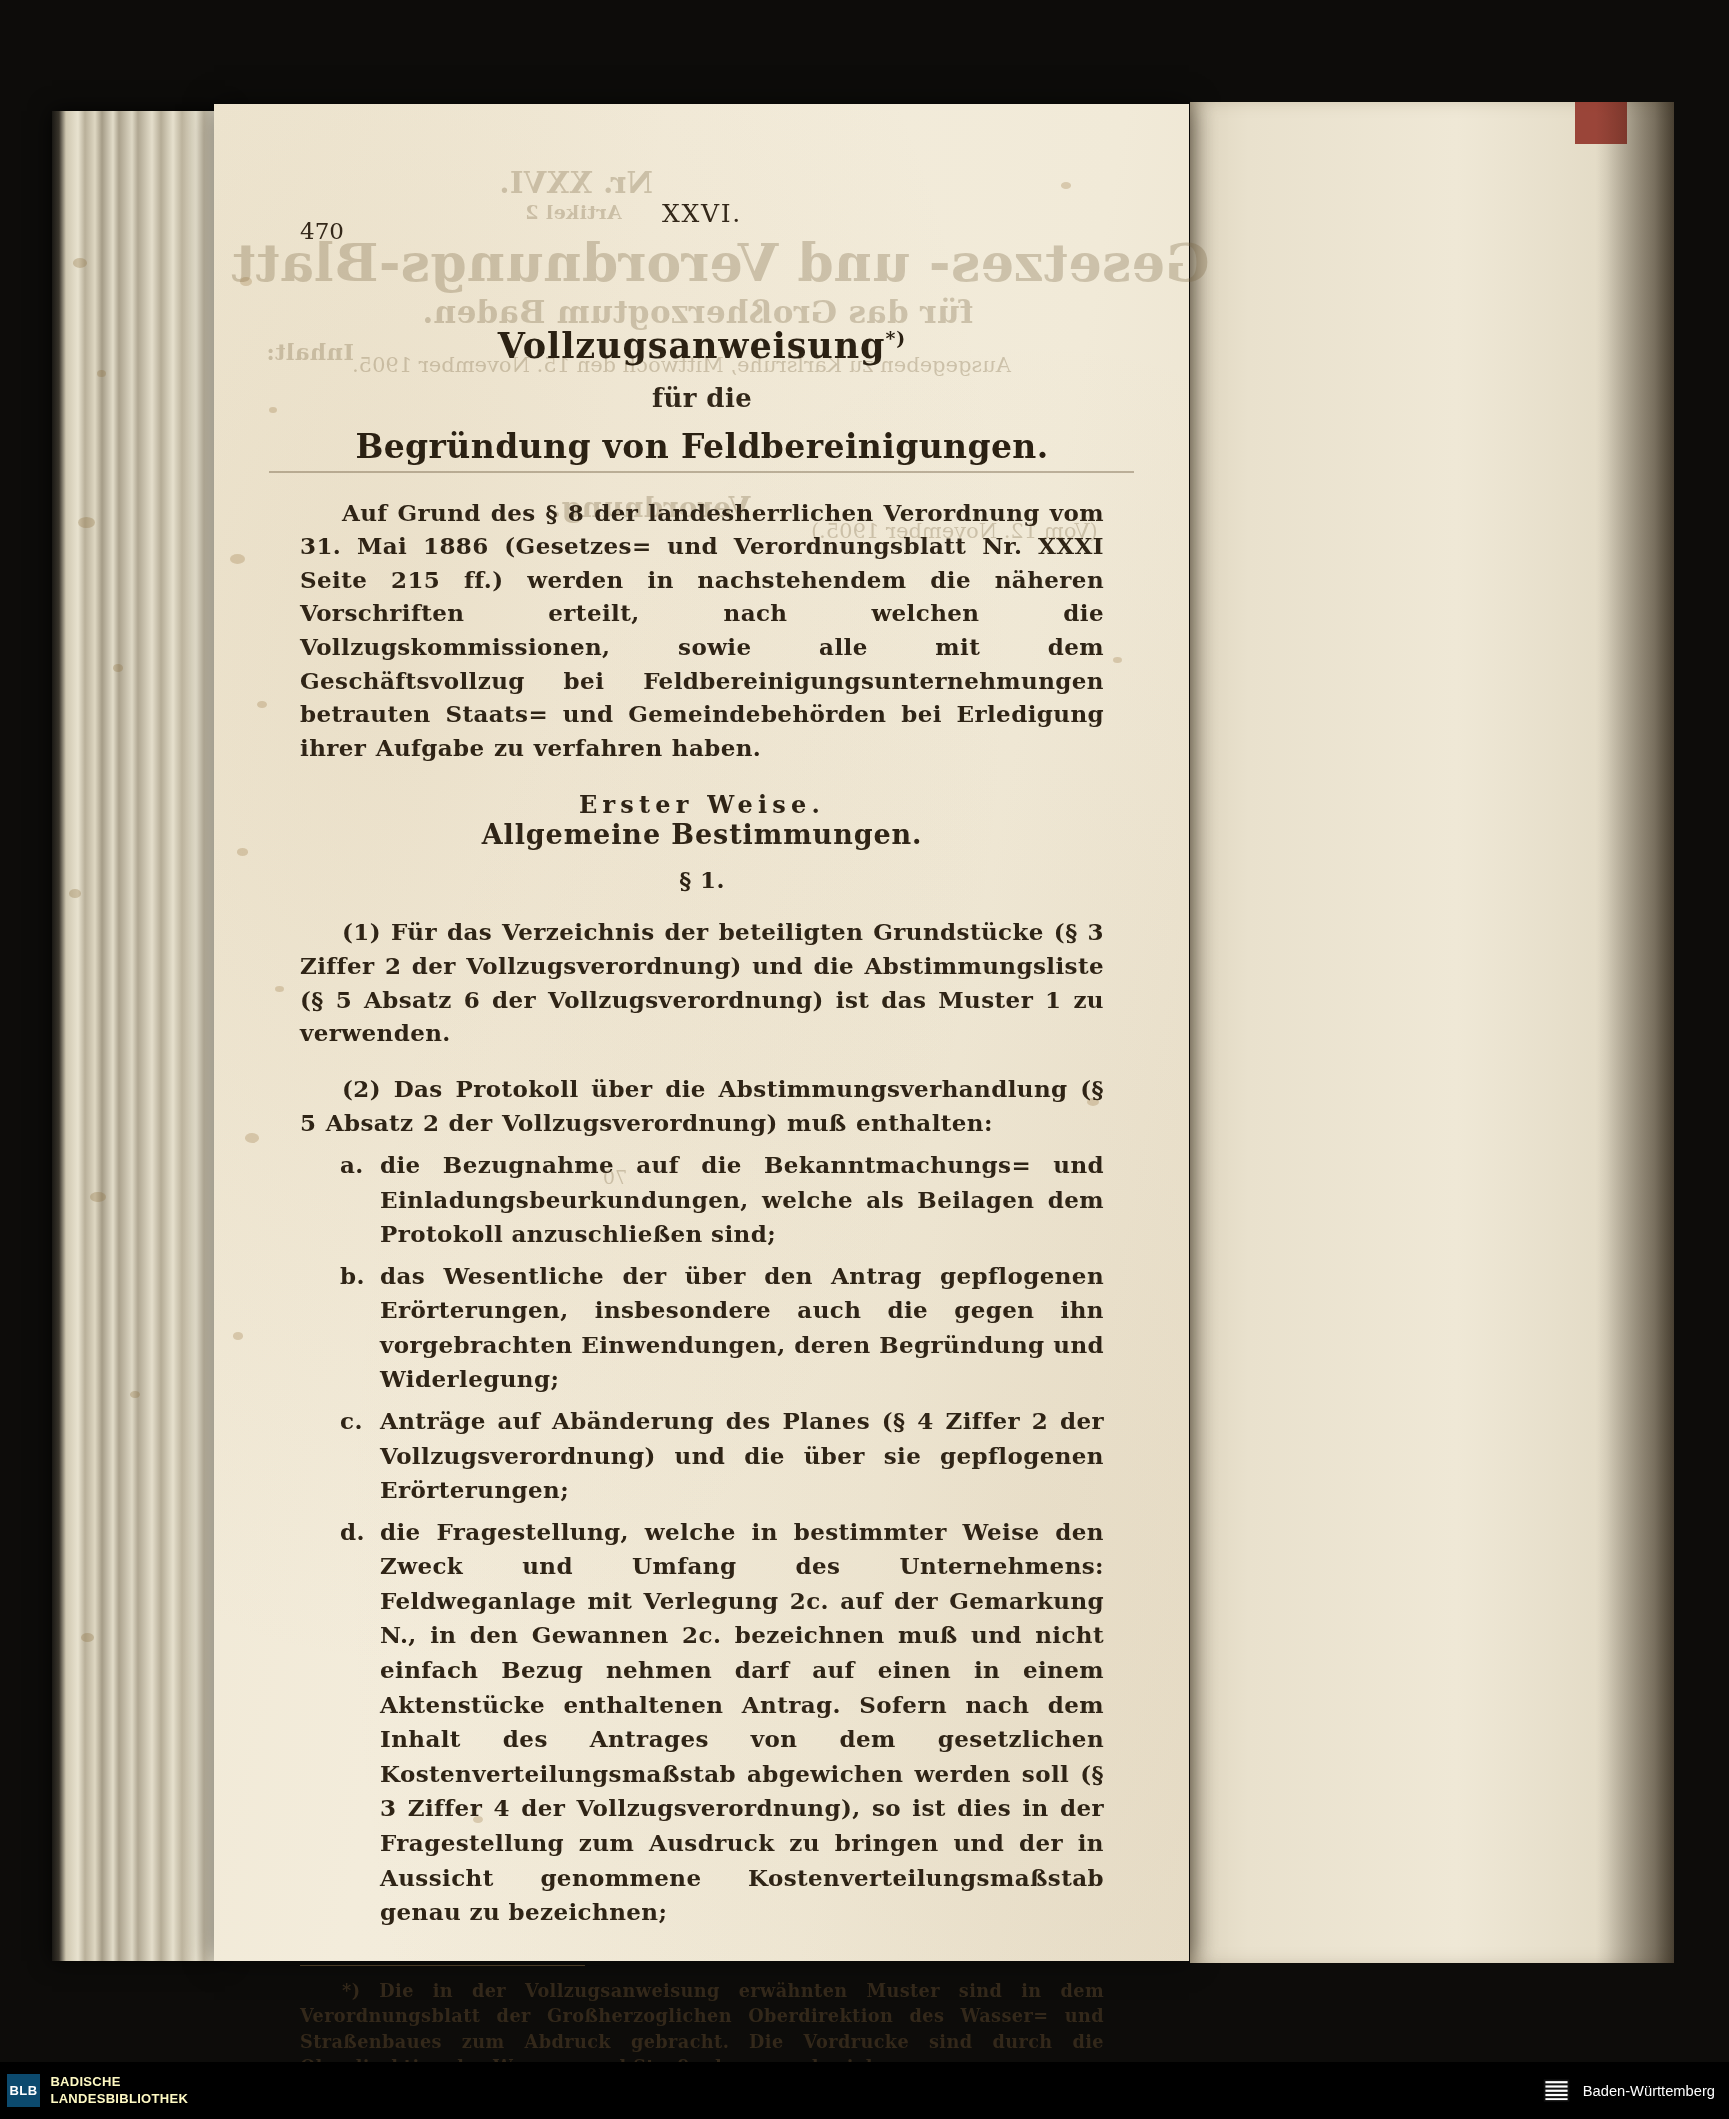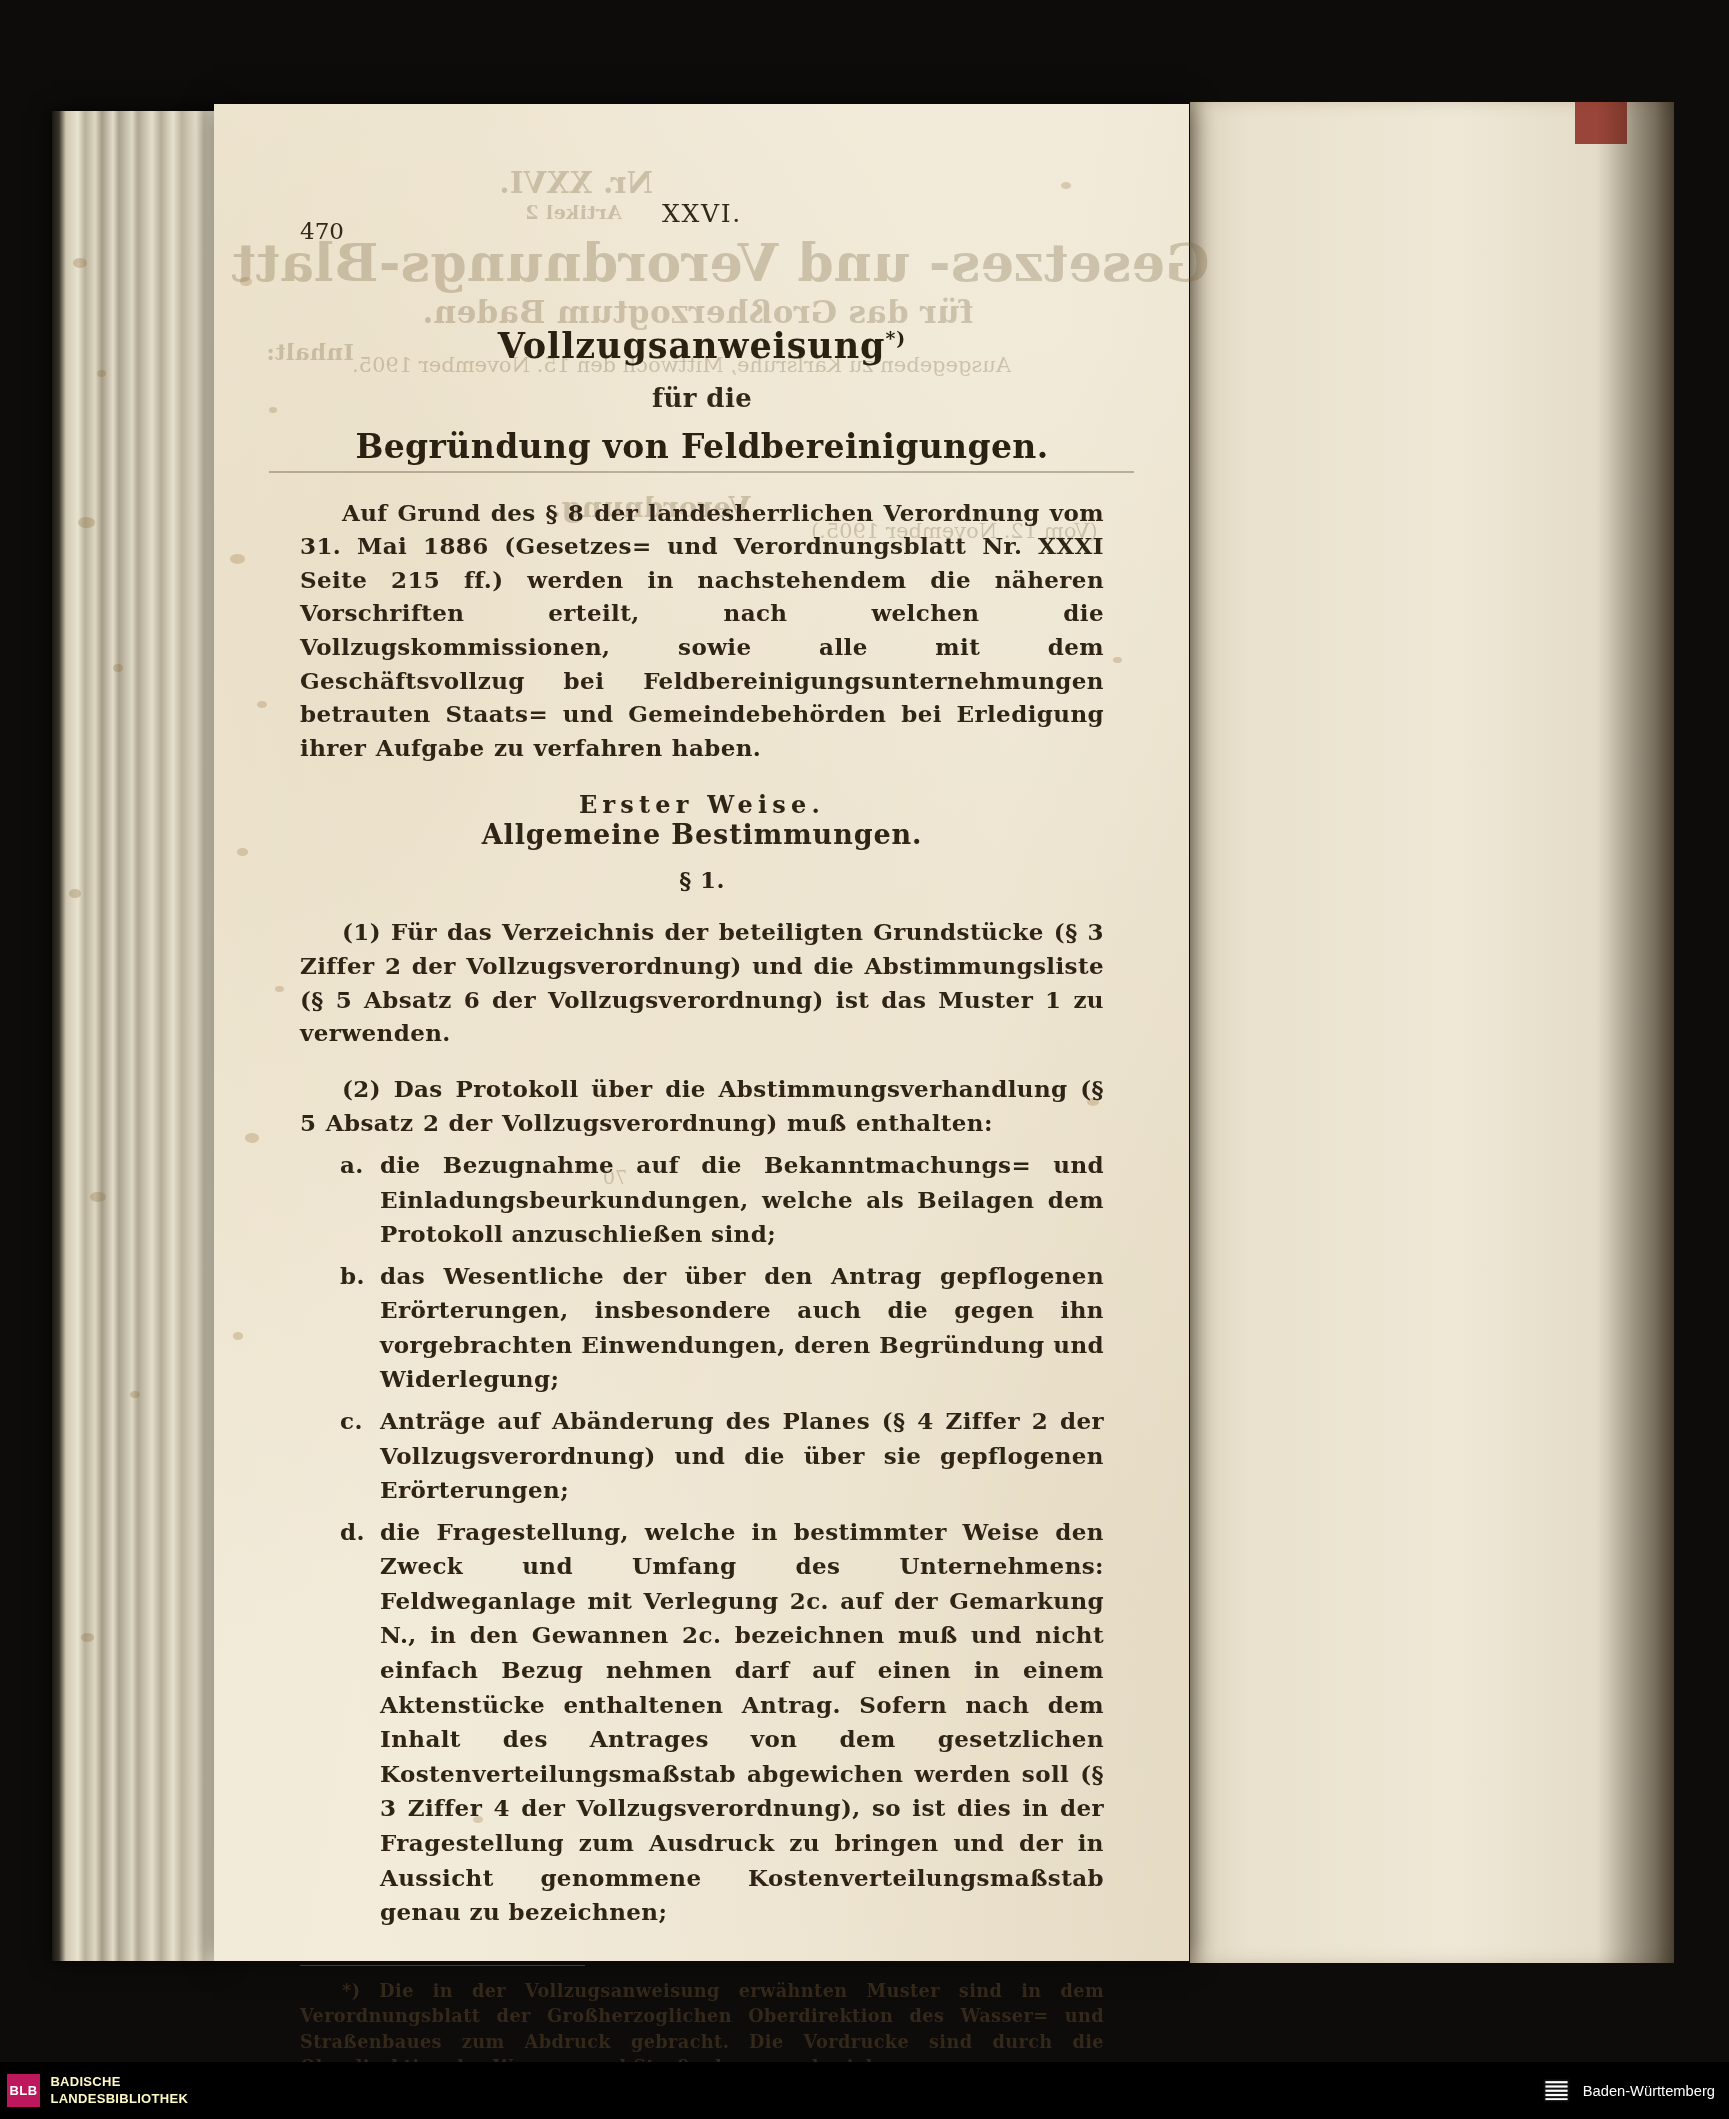--- a/index.html
+++ b/index.html
@@ -250,21 +250,21 @@
   }
   .blb {
     position: absolute;
     left: 7px; top: 12px;
     display: flex;
     align-items: center;
     gap: 10.4px;
   }
   .blb-badge {
     width: 33px; height: 33px;
-    background: #be185d;
+    background: #0c4a6e;
     color: #fff;
     font-family: "Liberation Sans", sans-serif;
     font-size: 13px;
     font-weight: 700;
     display: flex;
     align-items: center;
     justify-content: center;
     letter-spacing: 0.4px;
   }
   .blb-text {

